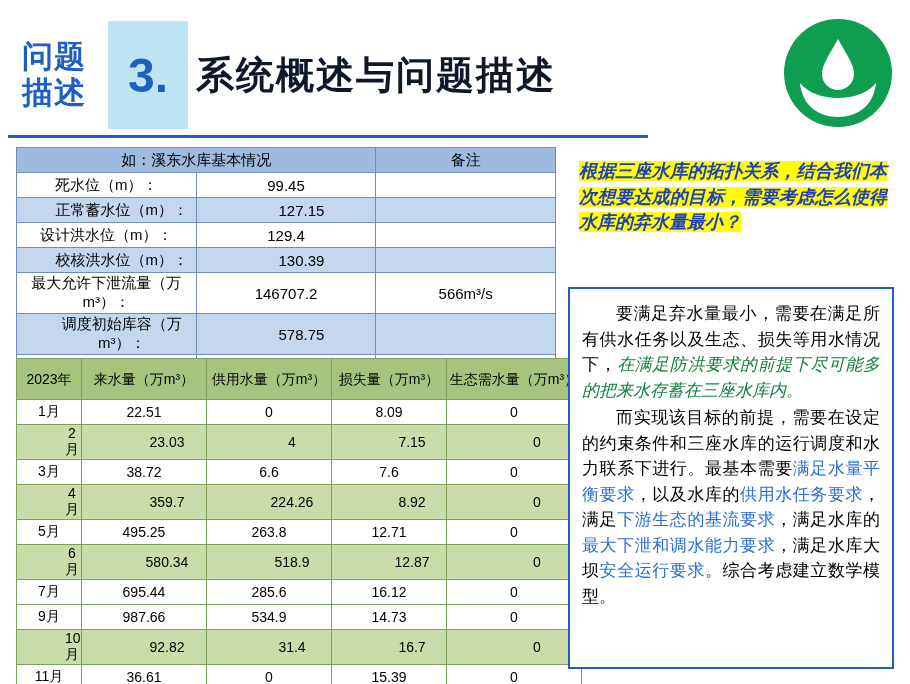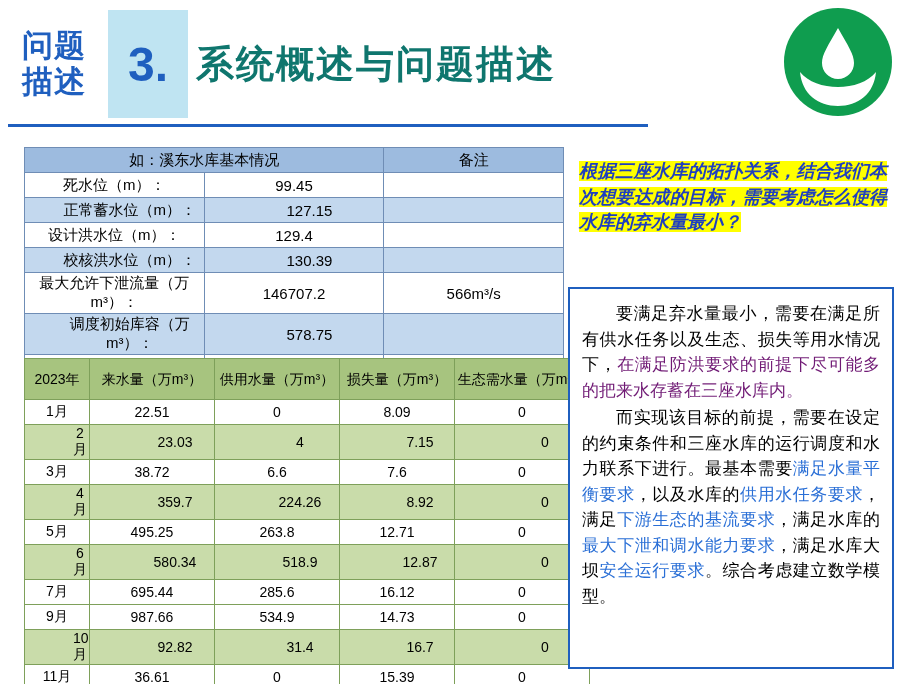--- a/index.html
+++ b/index.html
@@ -11,21 +11,21 @@
     height: 684px;
     background: #ffffff;
     font-family: "Liberation Sans", sans-serif;
     overflow: hidden;
     position: relative;
   }
 
   
   .header {
     position: absolute;
-    left: 0; top: 0;
+    left: 0; top: 11px;
     width: 910px; height: 120px;
   }
   .hdr-left {
     position: absolute;
     left: 0; top: 10px;
     width: 108px; height: 108px;
     background: #ffffff;
     display: flex;
     flex-direction: column;
     align-items: center;
@@ -49,42 +49,41 @@
     color: #1f5fbf;
     font-size: 48px;
     font-weight: bold;
   }
   .hdr-title {
     position: absolute;
     left: 196px; top: 10px;
     height: 108px;
     display: flex;
     align-items: center;
-    color: #0f766e;
+    color: #0f172a;
     font-size: 38px;
     font-weight: bold;
     letter-spacing: 2px;
   }
   .hdr-rule {
     position: absolute;
     left: 8px; top: 124px;
     width: 640px; height: 3px;
     background: #1f5fbf;
   }
   .logo {
     position: absolute;
     right: 16px; top: 6px;
     width: 112px; height: 112px;
   }
 
   
   .tbl {
     border-collapse: collapse;
     table-layout: fixed;
-    margin-left: 8px;
   }
   .tbl td, .tbl th {
     border: 1px solid #6f8db5;
     font-size: 15px;
     color: #000;
     text-align: center;
     padding: 1px 2px;
     height: 22px;
     font-weight: normal;
   }
@@ -146,21 +145,21 @@
     padding: 12px 12px 8px 12px;
   }
   #desc-box p {
     margin: 0 0 2px 0;
     font-size: 17px;
     line-height: 1.5;
     color: #000;
     text-align: justify;
     text-indent: 2em;
   }
-  .red { color: #701a75; }
+  .red { color: #15803d; font-style: italic; }
   .blue { color: #2a6fd6; }
 </style>
 </head>
 <body>
 
 <div class="header">
   <div class="hdr-left">
     <span>问题</span>
     <span>描述</span>
   </div>

